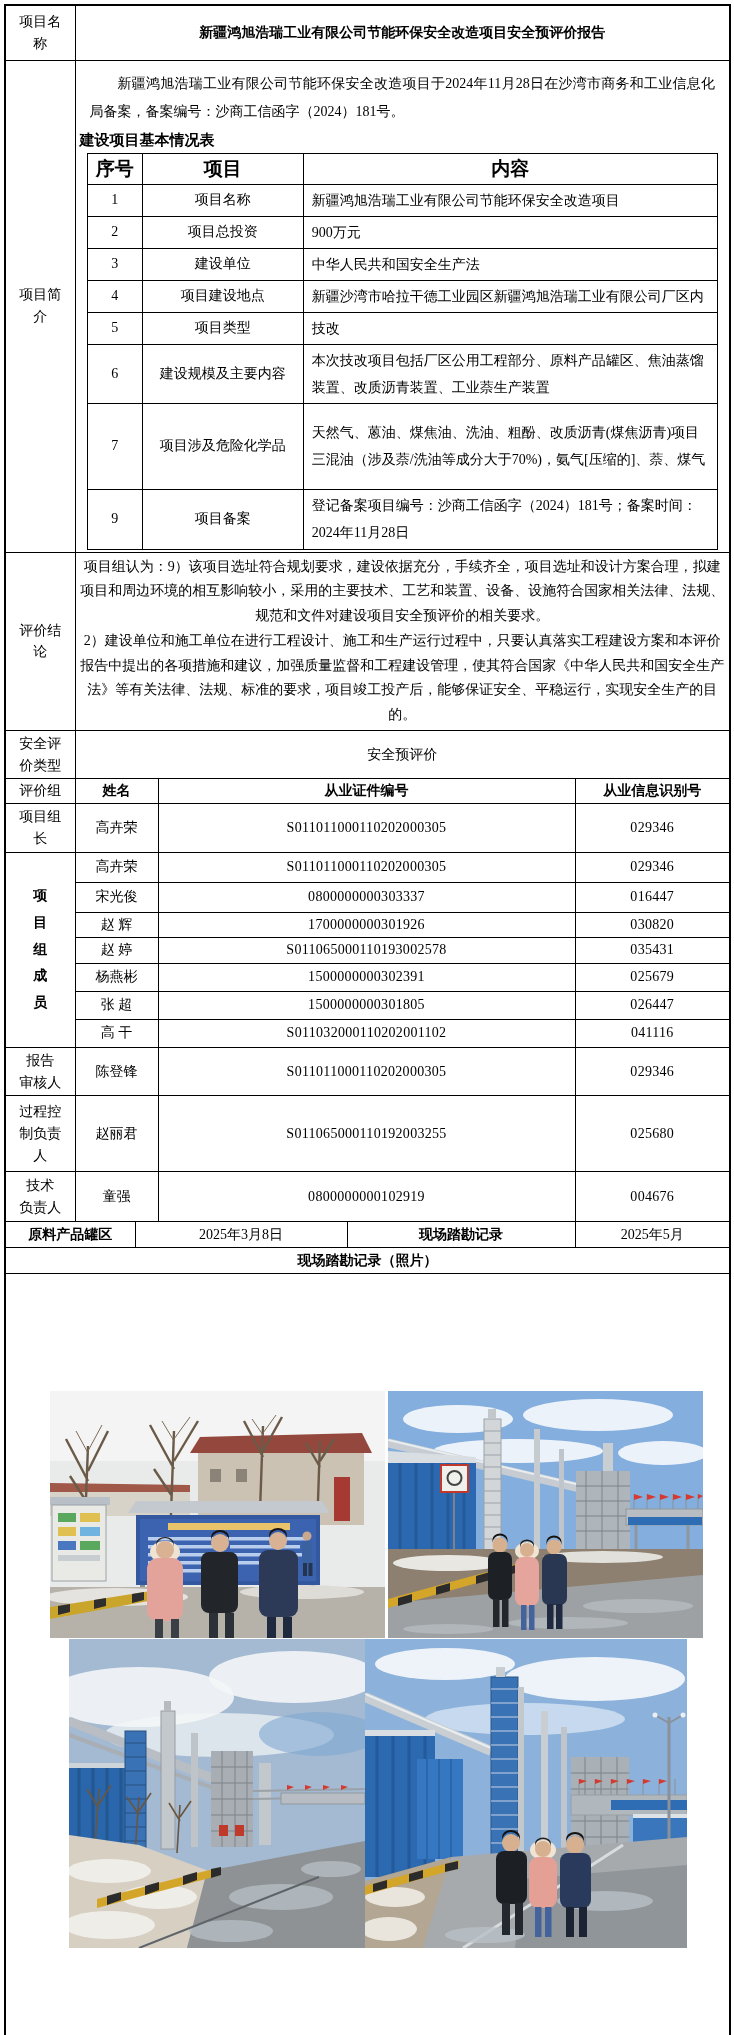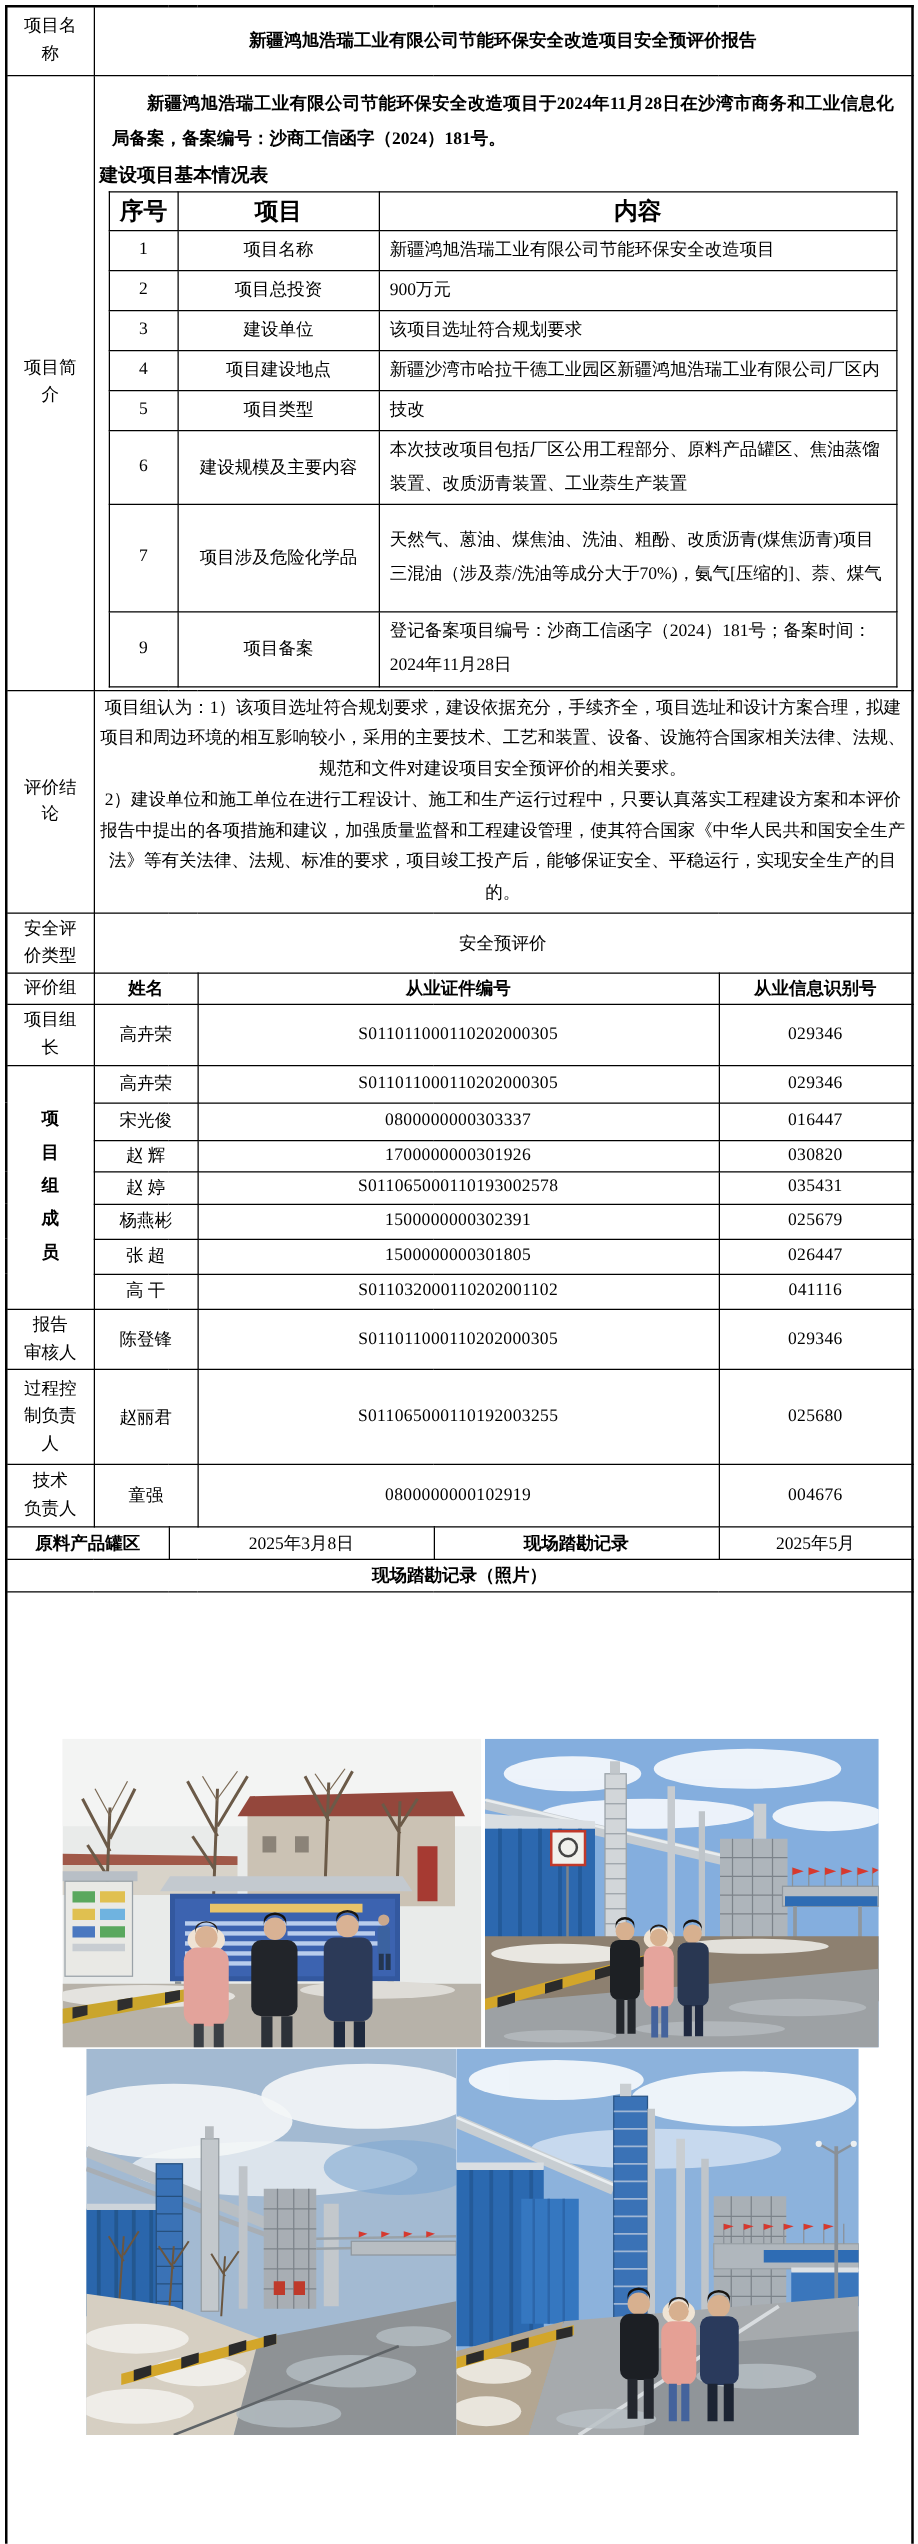--- a/index.html
+++ b/index.html
@@ -3,21 +3,21 @@
 <meta charset="utf-8">
 <style>
   html,body{margin:0;padding:0;background:#ffffff;}
   body{width:734px;height:2035px;font-family:"Liberation Serif","DejaVu Serif",serif;color:#000;}
   table.doc{border-collapse:collapse;table-layout:fixed;width:725px;margin:4px 0 0 4px;border:2px solid #000;}
   table.doc td{border:1px solid #000;vertical-align:middle;text-align:center;font-size:14px;padding:2px 4px;overflow:hidden;}
   td.lbl{font-weight:normal;font-size:15px;white-space:pre-line;line-height:1.55;padding:2px 2px;}
   td.vlbl{font-weight:bold;font-size:15px;white-space:pre-line;line-height:1.9;}
   td.titlecell{font-weight:bold;font-size:14.5px;}
   td.freecell{text-align:left;vertical-align:top;padding:0;}
-  .intro-par{font-size:14px;line-height:28px;text-indent:2em;text-align:justify;margin:7px 10px 0 10px;font-weight:bold;}
+  .intro-par{font-size:14px;line-height:28px;text-indent:2em;text-align:justify;margin:7px 10px 0 10px;}
   .tbl-title{font-weight:bold;font-size:15px;text-align:left;margin:5px 0 3px 0;}
   table.inner{border-collapse:collapse;table-layout:fixed;width:630px;margin:0 auto;}
   table.inner td{border:1px solid #000;font-size:14px;text-align:center;vertical-align:middle;padding:2px 4px;}
   table.inner td.cnt{text-align:left;padding:2px 8px;line-height:27px;}
   table.inner td.hd{font-weight:bold;font-size:19px;}
   td.conc{text-align:justify;vertical-align:top;font-size:14px;line-height:24.8px;white-space:pre-line;padding:3px 10px;}
   td.num{font-size:13.5px;letter-spacing:.3px;}
   td.datelbl{font-weight:bold;font-size:14.5px;}
   td.photos-cell{padding:0;vertical-align:top;}
   .photos-wrap{position:relative;width:100%;height:790px;}
@@ -68,21 +68,21 @@
           <td class="cnt">新疆鸿旭浩瑞工业有限公司节能环保安全改造项目</td>
         </tr>
         <tr style="height:32px">
           <td>2</td>
           <td>项目总投资</td>
           <td class="cnt">900万元</td>
         </tr>
         <tr style="height:29px">
           <td>3</td>
           <td>建设单位</td>
-          <td class="cnt">该项目选址符合规划要求</td>
+          <td class="cnt">中华人民共和国安全生产法</td>
         </tr>
         <tr style="height:30px">
           <td>4</td>
           <td>项目建设地点</td>
           <td class="cnt">新疆沙湾市哈拉干德工业园区新疆鸿旭浩瑞工业有限公司厂区内</td>
         </tr>
         <tr style="height:28px">
           <td>5</td>
           <td>项目类型</td>
           <td class="cnt">技改</td>
@@ -103,21 +103,21 @@
           <td class="cnt">登记备案项目编号：沙商工信函字（2024）181号；备案时间：2024年11月28日</td>
         </tr>
       </tbody>
           </table>
     </td>
   </tr>
 
   <tr style="height:175px">
     <td class="lbl">评价结
 论</td>
-    <td colspan="5" class="conc">项目组认为：1）该项目选址符合规划要求，建设依据充分，手续齐全，项目选址和设计方案合理，拟建项目和周边环境的相互影响较小，采用的主要技术、工艺和装置、设备、设施符合国家相关法律、法规、规范和文件对建设项目安全预评价的相关要求。
+    <td colspan="5" class="conc">项目组认为：9）该项目选址符合规划要求，建设依据充分，手续齐全，项目选址和设计方案合理，拟建项目和周边环境的相互影响较小，采用的主要技术、工艺和装置、设备、设施符合国家相关法律、法规、规范和文件对建设项目安全预评价的相关要求。
 2）建设单位和施工单位在进行工程设计、施工和生产运行过程中，只要认真落实工程建设方案和本评价报告中提出的各项措施和建议，加强质量监督和工程建设管理，使其符合国家《中华人民共和国安全生产法》等有关法律、法规、标准的要求，项目竣工投产后，能够保证安全、平稳运行，实现安全生产的目的。</td>
   </tr>
 
   <tr style="height:45px">
     <td class="lbl">安全评
 价类型</td>
     <td colspan="5">安全预评价</td>
   </tr>
 
   <tr style="height:25px">

